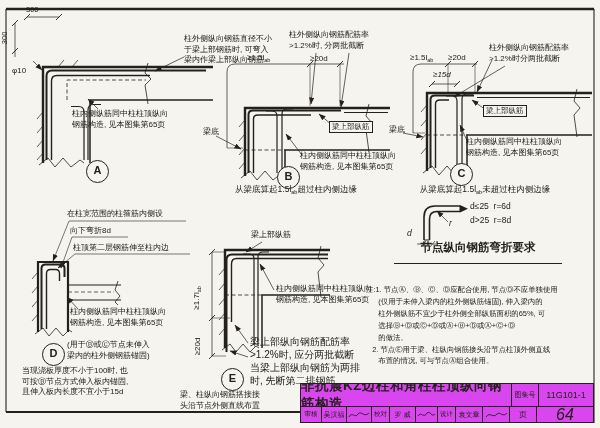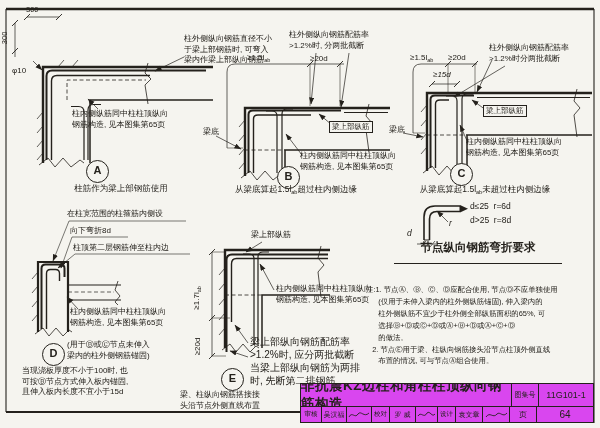--- a/index.html
+++ b/index.html
@@ -22,21 +22,21 @@
   #tb .r2{display:flex;height:15px;}
   #tb .c{border-right:0.8px solid #24211c;box-sizing:border-box;overflow:hidden;
          display:flex;align-items:center;justify-content:center;}
   #tb .c:last-child{border-right:none;}
   .tb-title{width:211px;font-size:13.5px;font-weight:bold;letter-spacing:0.5px;}
   .tb-al{width:27px;font-size:7px;}
   .tb-an{width:53px;font-size:9px;flex:1;}
   .role{width:21px;font-size:6.5px;}
   .nm{font-size:7px;}
   .pg{width:27px;font-size:8px;}
-  .pn{font-size:10px;flex:1;}
+  .pn{font-size:16px;flex:1;font-style:italic;}
 </style>
 </head>
 <body>
 
 <div id="sheet">
 
   <svg id="art" width="600" height="428" viewBox="0 0 600 428">
     <defs>
       <marker id="ah" markerWidth="8" markerHeight="6" refX="6.6" refY="2.6" orient="auto" markerUnits="userSpaceOnUse">
         <path d="M0,0 L7,2.6 L0,5.2 z" fill="#24211c"></path>
@@ -167,21 +167,20 @@
   <div class="lbl" style="left:26px;top:5px;font-size:7.5px;">300</div>
   <div class="lbl rot" style="left:-1px;top:33px;font-size:7.5px;">300</div>
   <div class="lbl" style="left:12px;top:66px;">φ10</div>
 
   <div class="lbl" style="left:184px;top:34px;width:104px;">柱外侧纵向钢筋直径不小
 于梁上部钢筋时, 可弯入
 梁内作梁上部纵向钢筋</div>
   <div class="lbl" style="left:72px;top:109px;width:112px;">柱内侧纵筋同中柱柱顶纵向
 钢筋构造, 见本图集第65页</div>
   <div class="node" style="left:86px;top:160px;"><span>A</span></div>
-  <div class="lbl ctr" style="left:48px;top:183px;width:146px;font-size:8.5px;">柱筋作为梁上部钢筋使用</div>
 
   <div class="lbl" style="left:289px;top:30px;width:112px;">柱外侧纵向钢筋配筋率
 &gt;1.2%时, 分两批截断</div>
   <div class="lbl" style="left:247px;top:53px;"><span>≥1.5l</span><sub class="sb">ab</sub></div>
   <div class="lbl" style="left:310px;top:54px;">≥20d</div>
   <div class="lbl boxed" style="left:329px;top:121px;font-size:7.5px;">梁上部纵筋</div>
   <div class="lbl" style="left:203px;top:127px;">梁底</div>
   <div class="lbl" style="left:300px;top:151px;width:114px;">柱内侧纵筋同中柱柱顶纵向
 钢筋构造, 见本图集第65页</div>
   <div class="node" style="left:277px;top:166px;"><span>B</span></div>

